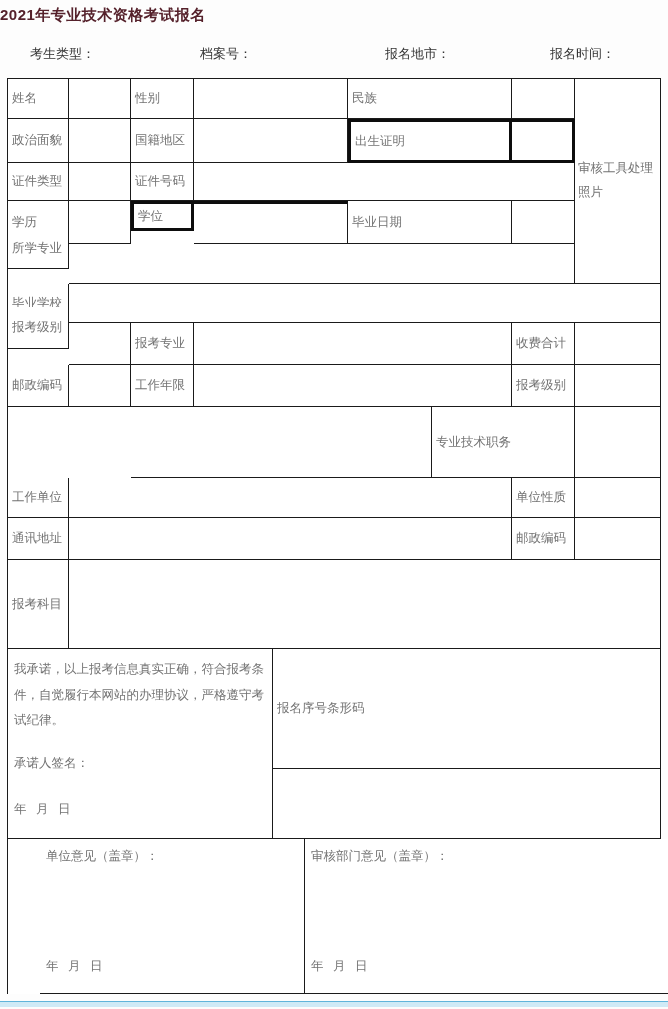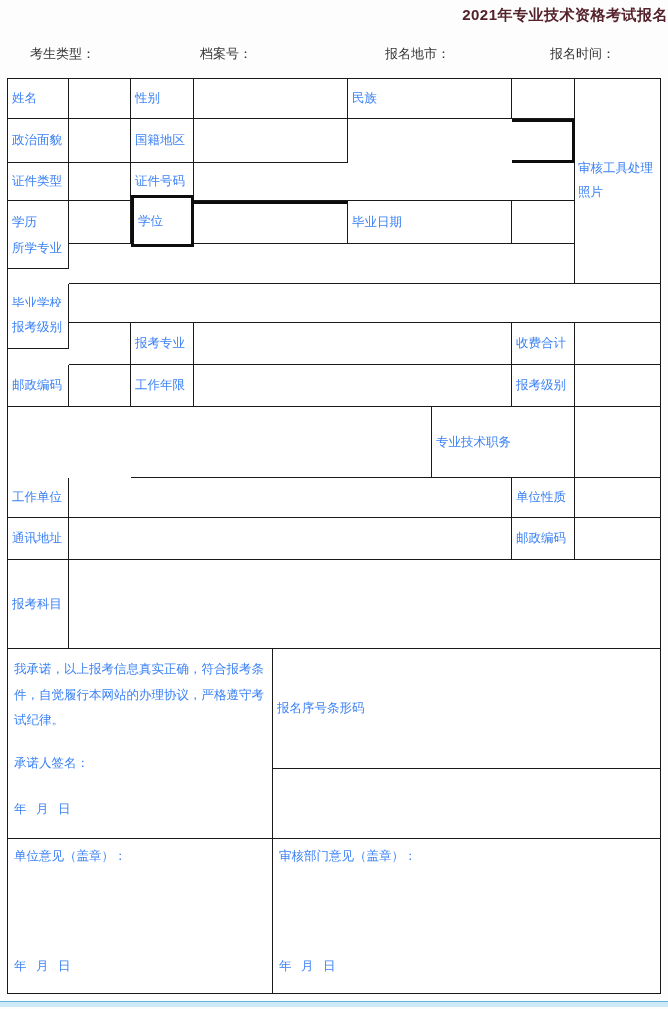--- a/index.html
+++ b/index.html
@@ -2,44 +2,44 @@
 <html><head>
 <meta charset="utf-8">
 <style>
   html,body{margin:0;padding:0;}
   body{
     width:668px;height:1009px;position:relative;background:#fdfdfd;
     font-family:"Liberation Sans","DejaVu Sans",sans-serif;
     color:#2b2b2b;overflow:hidden;
   }
   .page-title{
-    position:absolute;left:0;top:6px;width:668px;text-align:right;
+    position:absolute;left:0;top:6px;width:668px;text-align:left;
     font-size:15px;font-weight:bold;letter-spacing:.5px;
   }
   .meta-row{position:absolute;top:45px;left:0;width:668px;height:18px;font-size:13px;color:#333;}
   .meta-item{position:absolute;top:0;white-space:nowrap;}
   .tbl{
     position:absolute;left:7px;top:78px;width:653px;height:915px;
     border-top:1px solid #1a1a1a;border-left:1px solid #1a1a1a;background:#fff;
   }
   .cell{
     position:absolute;box-sizing:border-box;background:#fff;
     border-right:1px solid #1a1a1a;border-bottom:1px solid #1a1a1a;
-    font-size:12.5px;line-height:1.45;color:#3b82f6;
+    font-size:12.5px;line-height:1.45;color:#737373;
     padding:2px 2px 2px 4px;
   }
   .lab{display:flex;align-items:center;}
   .thick{border:3px solid #0d0d0d;z-index:2;}
   .thick-top{border-top:3px solid #0d0d0d;z-index:2;}
   .noleft{border-left:none;}
   .photo-cell{display:flex;align-items:center;line-height:1.9;padding-left:3px;}
   .pledge-cell{line-height:2.05;padding:8px 6px 4px 6px;}
   .pledge-sign{position:absolute;left:6px;top:102px;}
   .pledge-date{position:absolute;left:6px;top:148px;word-spacing:6px;}
-  .opinion-cell{padding:8px 2px 2px 6px;}
+  .opinion-cell{padding:8px 2px 2px 6px;margin-left:32px;}
   .opinion-date{position:absolute;left:6px;bottom:18px;word-spacing:6px;}
   .bottom-bar{
     position:absolute;left:0;top:1001px;width:668px;height:5px;
     background:#cfeaf6;border-top:1px solid #5fb4da;
   }
 </style>
 </head>
 <body>
 
 <div>
@@ -60,30 +60,31 @@
     <div class="cell lab" style="left:123px;top:0;width:63px;height:40px">性别</div>
     <div class="cell" style="left:186px;top:0;width:154px;height:40px"></div>
     <div class="cell lab" style="left:340px;top:0;width:164px;height:40px">民族</div>
     <div class="cell" style="left:504px;top:0;width:63px;height:40px"></div>
     <div class="cell photo-cell" style="left:567px;top:0;width:86px;height:205px">审核工具处理照片</div>
 
     <div class="cell lab" style="left:0;top:40px;width:61px;height:44px">政治面貌</div>
     <div class="cell" style="left:61px;top:40px;width:62px;height:44px"></div>
     <div class="cell lab" style="left:123px;top:40px;width:63px;height:44px">国籍地区</div>
     <div class="cell" style="left:186px;top:40px;width:154px;height:44px"></div>
+    <div class="cell lab thick" style="left:340px;top:40px;width:164px;height:44px">出生证明</div>
     <div class="cell thick noleft" style="left:504px;top:40px;width:63px;height:44px"></div>
 
     <div class="cell lab" style="left:0;top:84px;width:61px;height:38px">证件类型</div>
     <div class="cell" style="left:61px;top:84px;width:62px;height:38px"></div>
     <div class="cell lab" style="left:123px;top:84px;width:63px;height:38px">证件号码</div>
     <div class="cell" style="left:186px;top:84px;width:381px;height:38px"></div>
 
     <div class="cell lab" style="left:0;top:122px;width:61px;height:43px">学历</div>
     <div class="cell" style="left:61px;top:122px;width:62px;height:43px"></div>
-    <div class="cell lab thick" style="left:123px;top:116px;width:63px;height:52px">学位</div>
+    <div class="cell lab thick" style="left:123px;top:122px;width:63px;height:30px">学位</div>
     <div class="cell thick-top noleft" style="left:186px;top:122px;width:154px;height:43px"></div>
     <div class="cell lab" style="left:340px;top:122px;width:164px;height:43px">毕业日期</div>
     <div class="cell" style="left:504px;top:122px;width:63px;height:43px"></div>
 
     <div class="cell lab" style="left:0;top:150px;width:61px;height:40px">所学专业</div>
     <div class="cell" style="left:61px;top:165px;width:506px;height:40px"></div>
 
     <div class="cell lab" style="left:0;top:205px;width:61px;height:39px">毕业学校</div>
     <div class="cell" style="left:61px;top:205px;width:592px;height:39px"></div>
 

